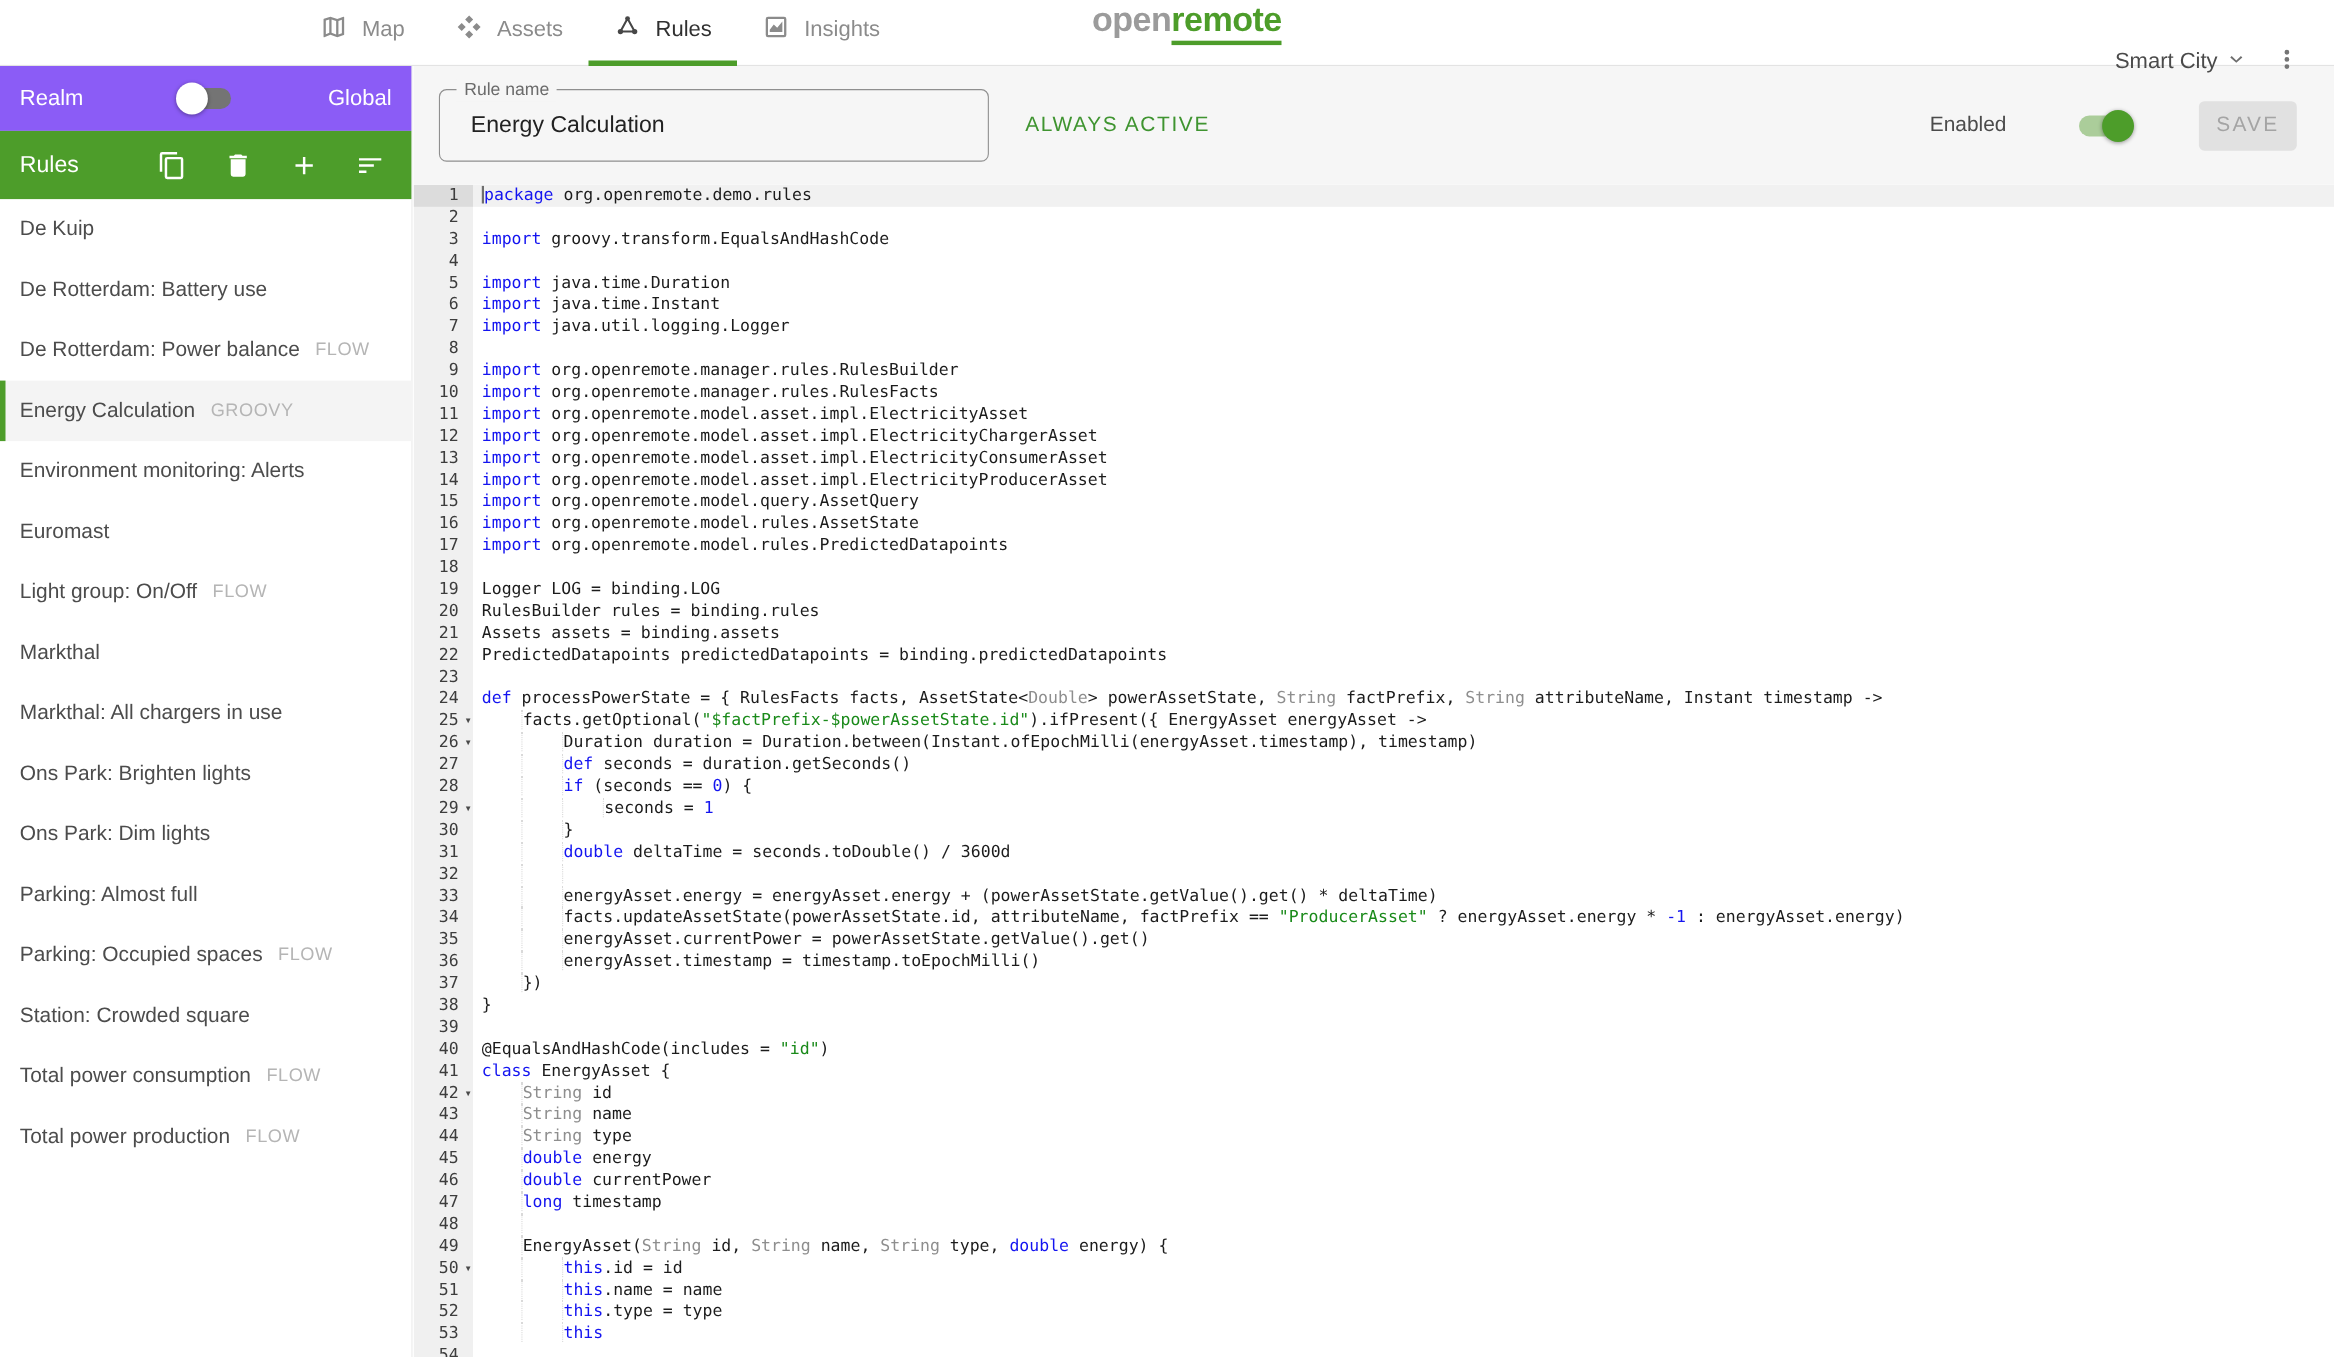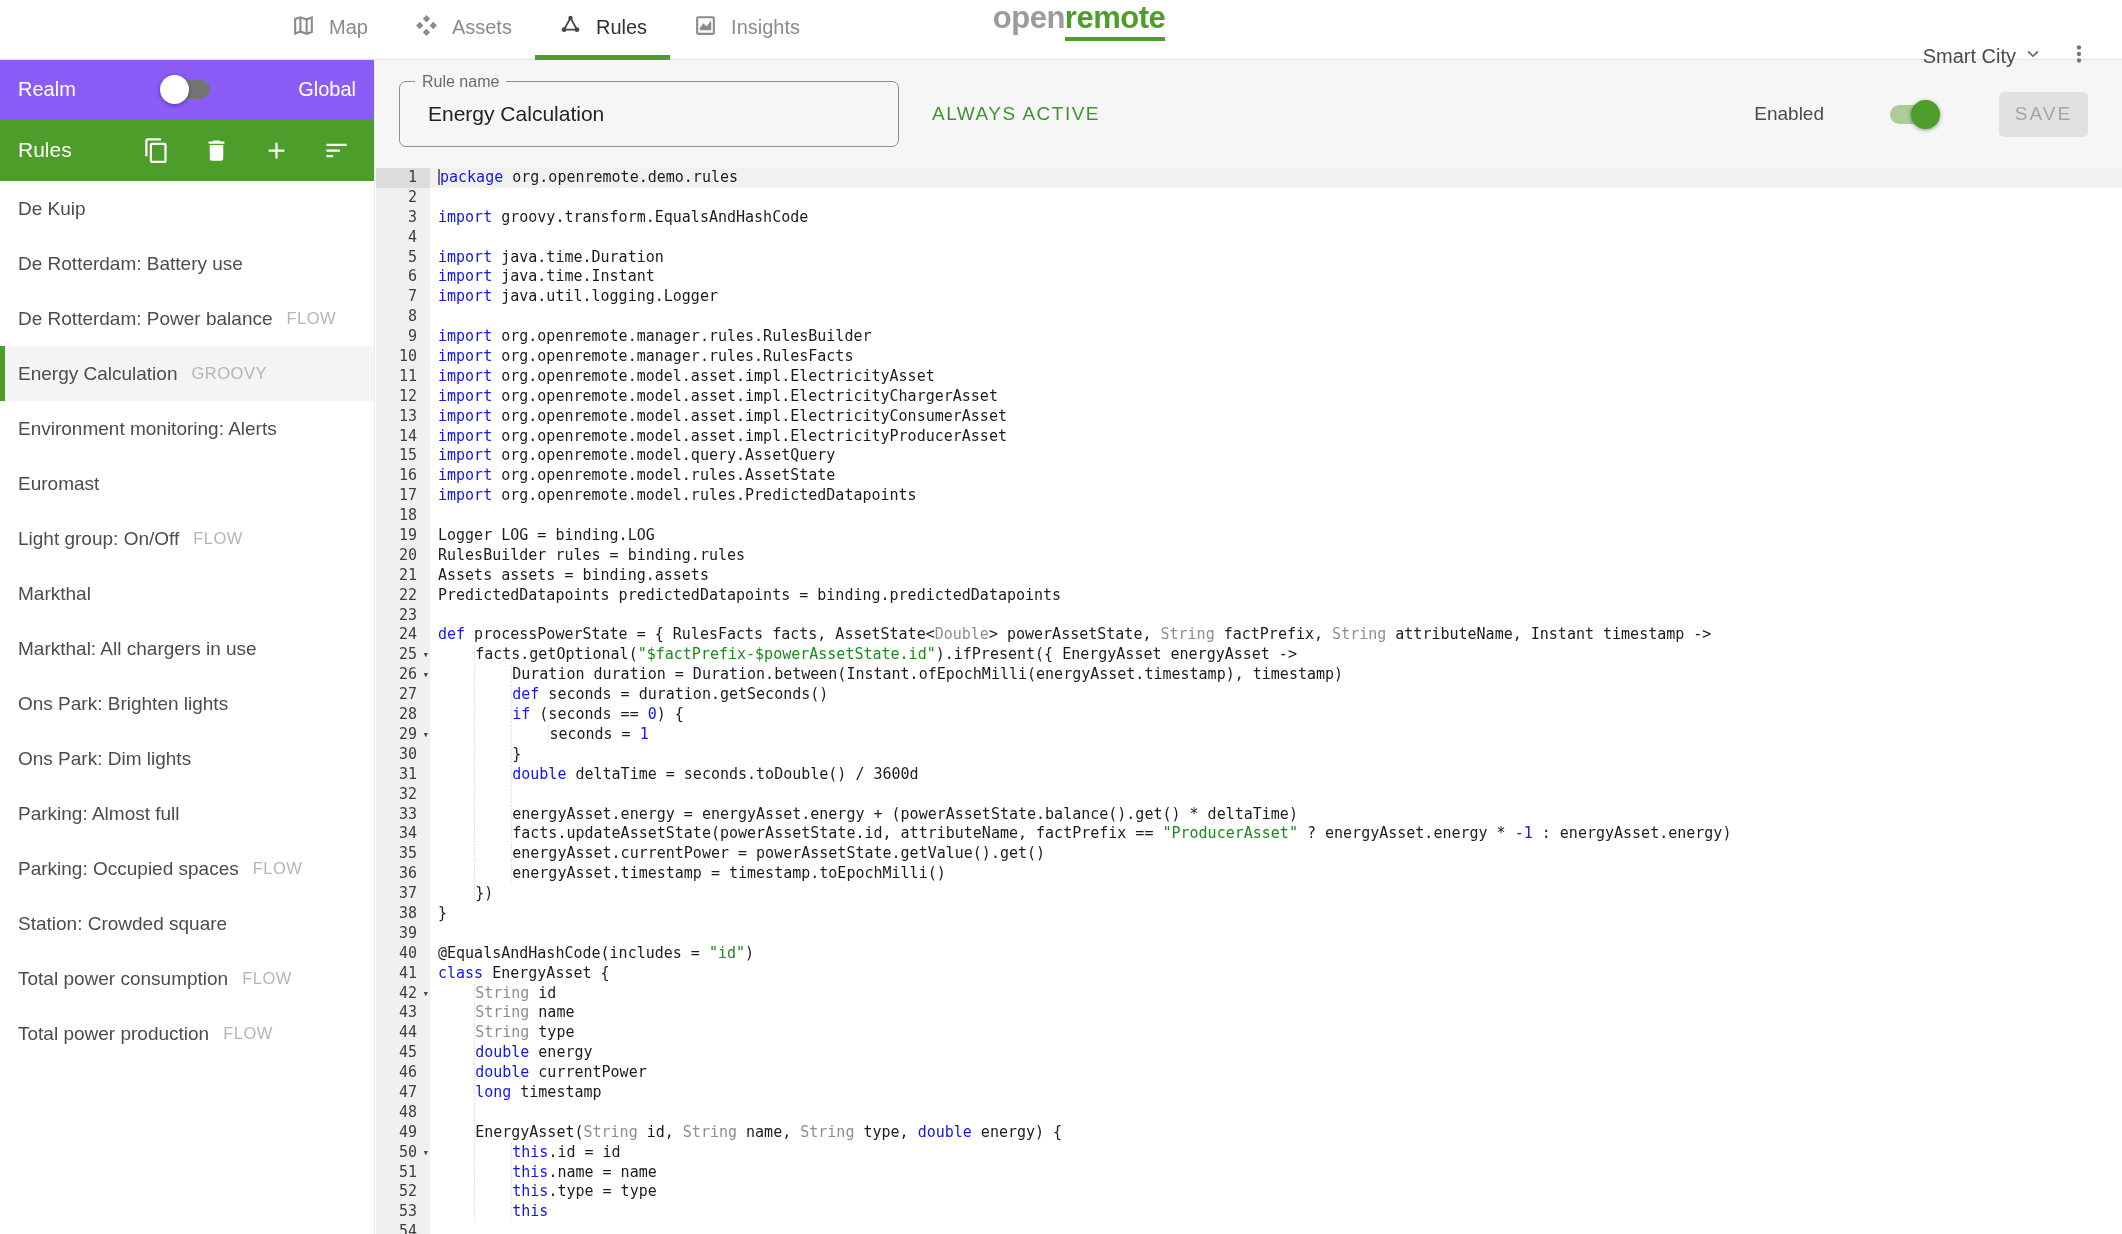--- a/index.html
+++ b/index.html
@@ -333,21 +333,21 @@
       <div class="c-line"></div>
       <div class="c-line"><span class="tok-k">def</span><span class="tok-t"> processPowerState = { RulesFacts facts, AssetState&lt;</span><span class="tok-ty">Double</span><span class="tok-t">&gt; powerAssetState, </span><span class="tok-ty">String</span><span class="tok-t"> factPrefix, </span><span class="tok-ty">String</span><span class="tok-t"> attributeName, Instant timestamp -&gt;</span></div>
       <div class="c-line"><span class="ind">    </span><span class="tok-t">facts.getOptional(</span><span class="tok-s">"$factPrefix-$powerAssetState.id"</span><span class="tok-t">).ifPresent({ EnergyAsset energyAsset -&gt;</span></div>
       <div class="c-line"><span class="ind">    </span><span class="ind">    </span><span class="tok-t">Duration duration = Duration.between(Instant.ofEpochMilli(energyAsset.timestamp), timestamp)</span></div>
       <div class="c-line"><span class="ind">    </span><span class="ind">    </span><span class="tok-k">def</span><span class="tok-t"> seconds = duration.getSeconds()</span></div>
       <div class="c-line"><span class="ind">    </span><span class="ind">    </span><span class="tok-k">if</span><span class="tok-t"> (seconds == </span><span class="tok-n">0</span><span class="tok-t">) {</span></div>
       <div class="c-line"><span class="ind">    </span><span class="ind">    </span><span class="ind">    </span><span class="tok-t">seconds = </span><span class="tok-n">1</span></div>
       <div class="c-line"><span class="ind">    </span><span class="ind">    </span><span class="tok-t">}</span></div>
       <div class="c-line"><span class="ind">    </span><span class="ind">    </span><span class="tok-k">double</span><span class="tok-t"> deltaTime = seconds.toDouble() / 3600d</span></div>
       <div class="c-line"><span class="ind">    </span><span class="ind">    </span></div>
-      <div class="c-line"><span class="ind">    </span><span class="ind">    </span><span class="tok-t">energyAsset.energy = energyAsset.energy + (powerAssetState.balance().get() * deltaTime)</span></div>
+      <div class="c-line"><span class="ind">    </span><span class="ind">    </span><span class="tok-t">energyAsset.energy = energyAsset.energy + (powerAssetState.getValue().get() * deltaTime)</span></div>
       <div class="c-line"><span class="ind">    </span><span class="ind">    </span><span class="tok-t">facts.updateAssetState(powerAssetState.id, attributeName, factPrefix == </span><span class="tok-s">"ProducerAsset"</span><span class="tok-t"> ? energyAsset.energy * </span><span class="tok-n">-1</span><span class="tok-t"> : energyAsset.energy)</span></div>
       <div class="c-line"><span class="ind">    </span><span class="ind">    </span><span class="tok-t">energyAsset.currentPower = powerAssetState.getValue().get()</span></div>
       <div class="c-line"><span class="ind">    </span><span class="ind">    </span><span class="tok-t">energyAsset.timestamp = timestamp.toEpochMilli()</span></div>
       <div class="c-line"><span class="ind">    </span><span class="tok-t">})</span></div>
       <div class="c-line"><span class="tok-t">}</span></div>
       <div class="c-line"></div>
       <div class="c-line"><span class="tok-t">@EqualsAndHashCode(includes = </span><span class="tok-s">"id"</span><span class="tok-t">)</span></div>
       <div class="c-line"><span class="tok-k">class</span><span class="tok-t"> EnergyAsset {</span></div>
       <div class="c-line"><span class="ind">    </span><span class="tok-ty">String</span><span class="tok-t"> id</span></div>
       <div class="c-line"><span class="ind">    </span><span class="tok-ty">String</span><span class="tok-t"> name</span></div>

